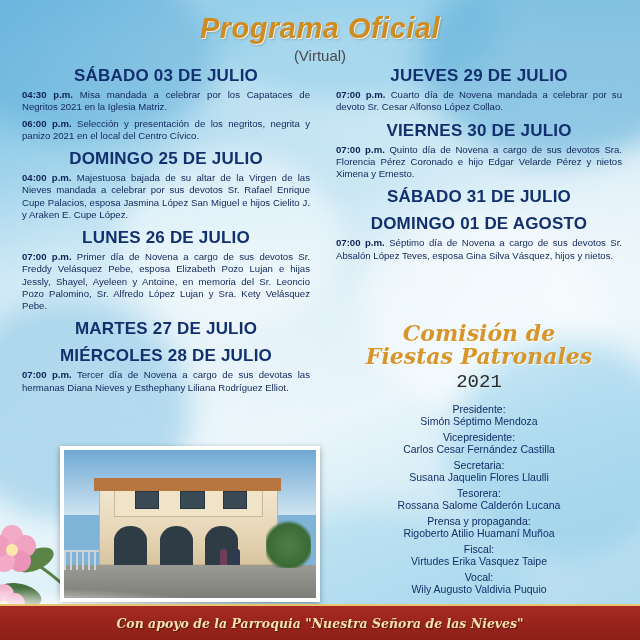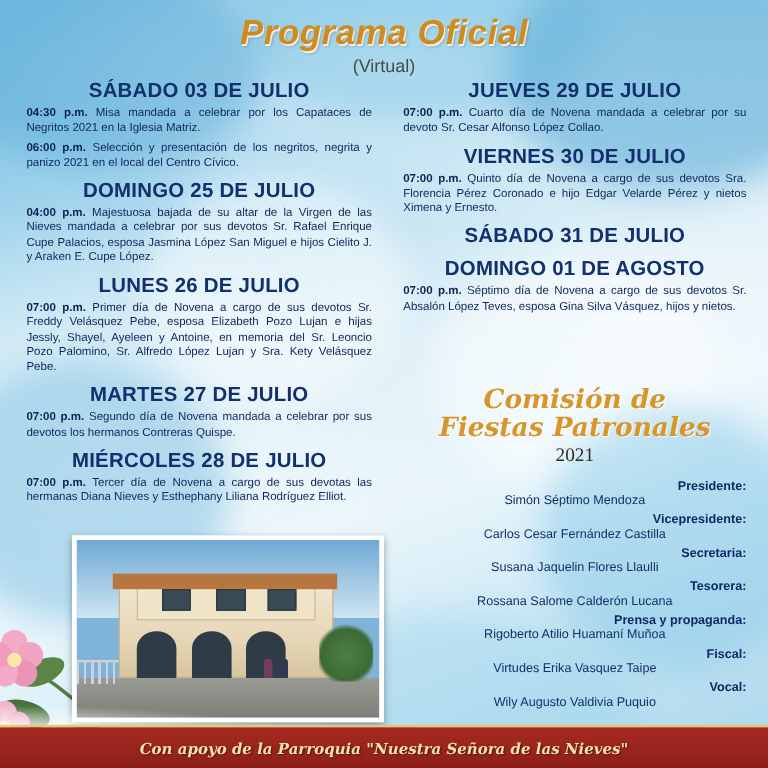--- a/index.html
+++ b/index.html
@@ -120,35 +120,34 @@
   .comm-title {
     font-family: "DejaVu Serif", serif;
     font-style: italic;
     font-weight: bold;
     font-size: 22px;
     line-height: 1.05;
     color: #d8952a;
     text-shadow: 1px 1px 0 rgba(255,255,255,0.7);
   }
   .comm-year {
-    font-family: Liberation Serif, serif;
-    font-size: 16px;
+    font-family: Liberation Mono, monospace;
+    font-size: 19px;
     color: #2b2b2b;
     margin-top: 3px;
   }
   .members {
     margin-top: 10px;
     text-align: center;
   }
   .member-role {
-    font-weight: bold;
+    font-weight: normal;
     font-size: 10.5px;
     color: #0f2a63;
     margin-top: 4px;
-    text-align: right;
   }
   .member-name {
     font-size: 10.5px;
     color: #14306a;
   }
 
   
   .photo {
     position: absolute;
     left: 60px;
@@ -324,21 +323,20 @@
     <div>
       <div class="day-head">DOMINGO 25 DE JULIO</div>
       <div class="entry"><span class="time">04:00 p.m.</span> <span>Majestuosa bajada de su altar de la Virgen de las Nieves mandada a celebrar por sus devotos Sr. Rafael Enrique Cupe Palacios, esposa Jasmina López San Miguel e hijos Cielito J. y Araken E. Cupe López.</span></div>
     </div>
     <div>
       <div class="day-head">LUNES 26 DE JULIO</div>
       <div class="entry"><span class="time">07:00 p.m.</span> <span>Primer día de Novena a cargo de sus devotos Sr. Freddy Velásquez Pebe, esposa Elizabeth Pozo Lujan e hijas Jessly, Shayel, Ayeleen y Antoine, en memoria del Sr. Leoncio Pozo Palomino, Sr. Alfredo López Lujan y Sra. Kety Velásquez Pebe.</span></div>
     </div>
     <div>
       <div class="day-head">MARTES 27 DE JULIO</div>
-      <div class="entry"><span class="time">07:00 p.m.</span> <span>Segundo día de Novena mandada a celebrar por sus devotos los hermanos Contreras Quispe.</span></div>
     </div>
     <div>
       <div class="day-head">MIÉRCOLES 28 DE JULIO</div>
       <div class="entry"><span class="time">07:00 p.m.</span> <span>Tercer día de Novena a cargo de sus devotas las hermanas Diana Nieves y Esthephany Liliana Rodríguez Elliot.</span></div>
     </div>
   </div>
 
   <div class="col-right">
     <div>
       <div class="day-head first-head">JUEVES 29 DE JULIO</div>

